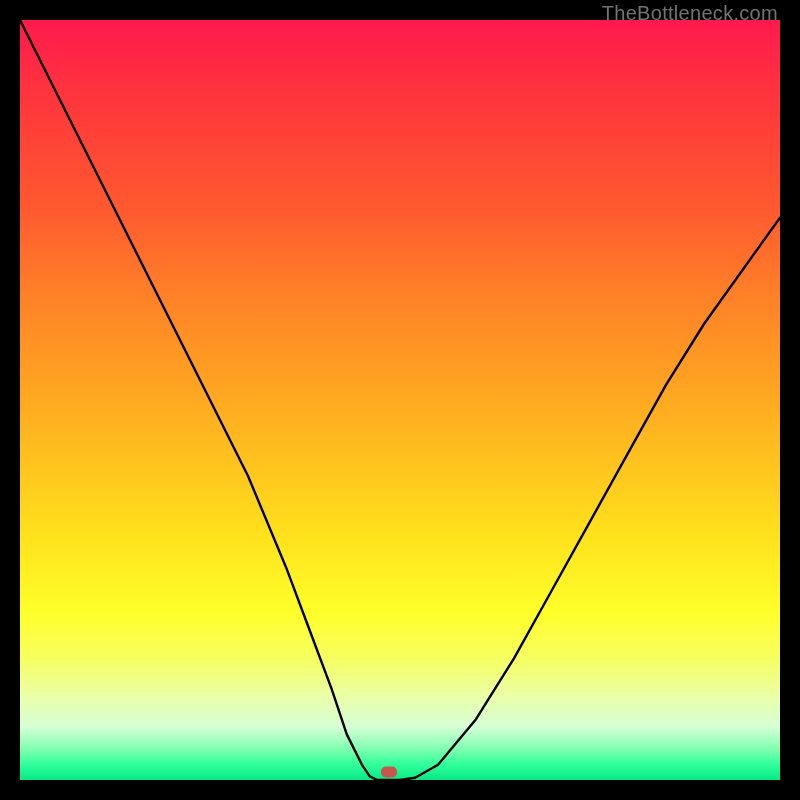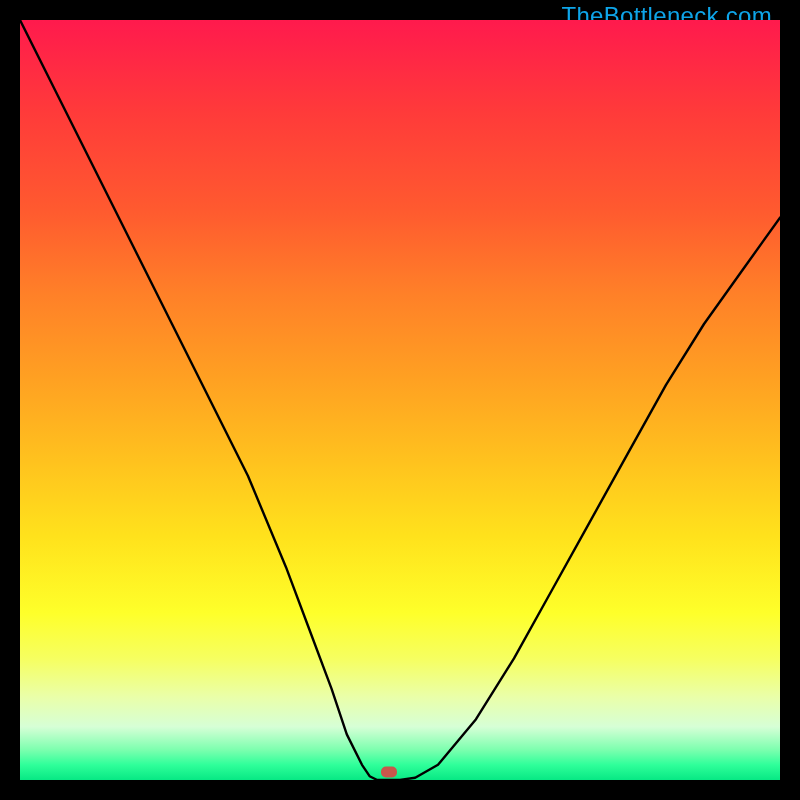--- a/index.html
+++ b/index.html
@@ -37,23 +37,23 @@
       #eaffa8 89%,
       #d6ffd6 93%,
       #7dffaf 96%,
       #2fff9a 98%,
       #07e884 100%
     );
   }
   .watermark {
     position: absolute;
     top: 2px;
-    right: 28px;
-    color: #0ea5e9;
-    font-size: 24px;
+    right: 22px;
+    color: #737373;
+    font-size: 20px;
     letter-spacing: 0.3px;
     user-select: none;
   }
   svg.curve {
     position: absolute;
     left: 0;
     top: 0;
     width: 760px;
     height: 760px;
   }

